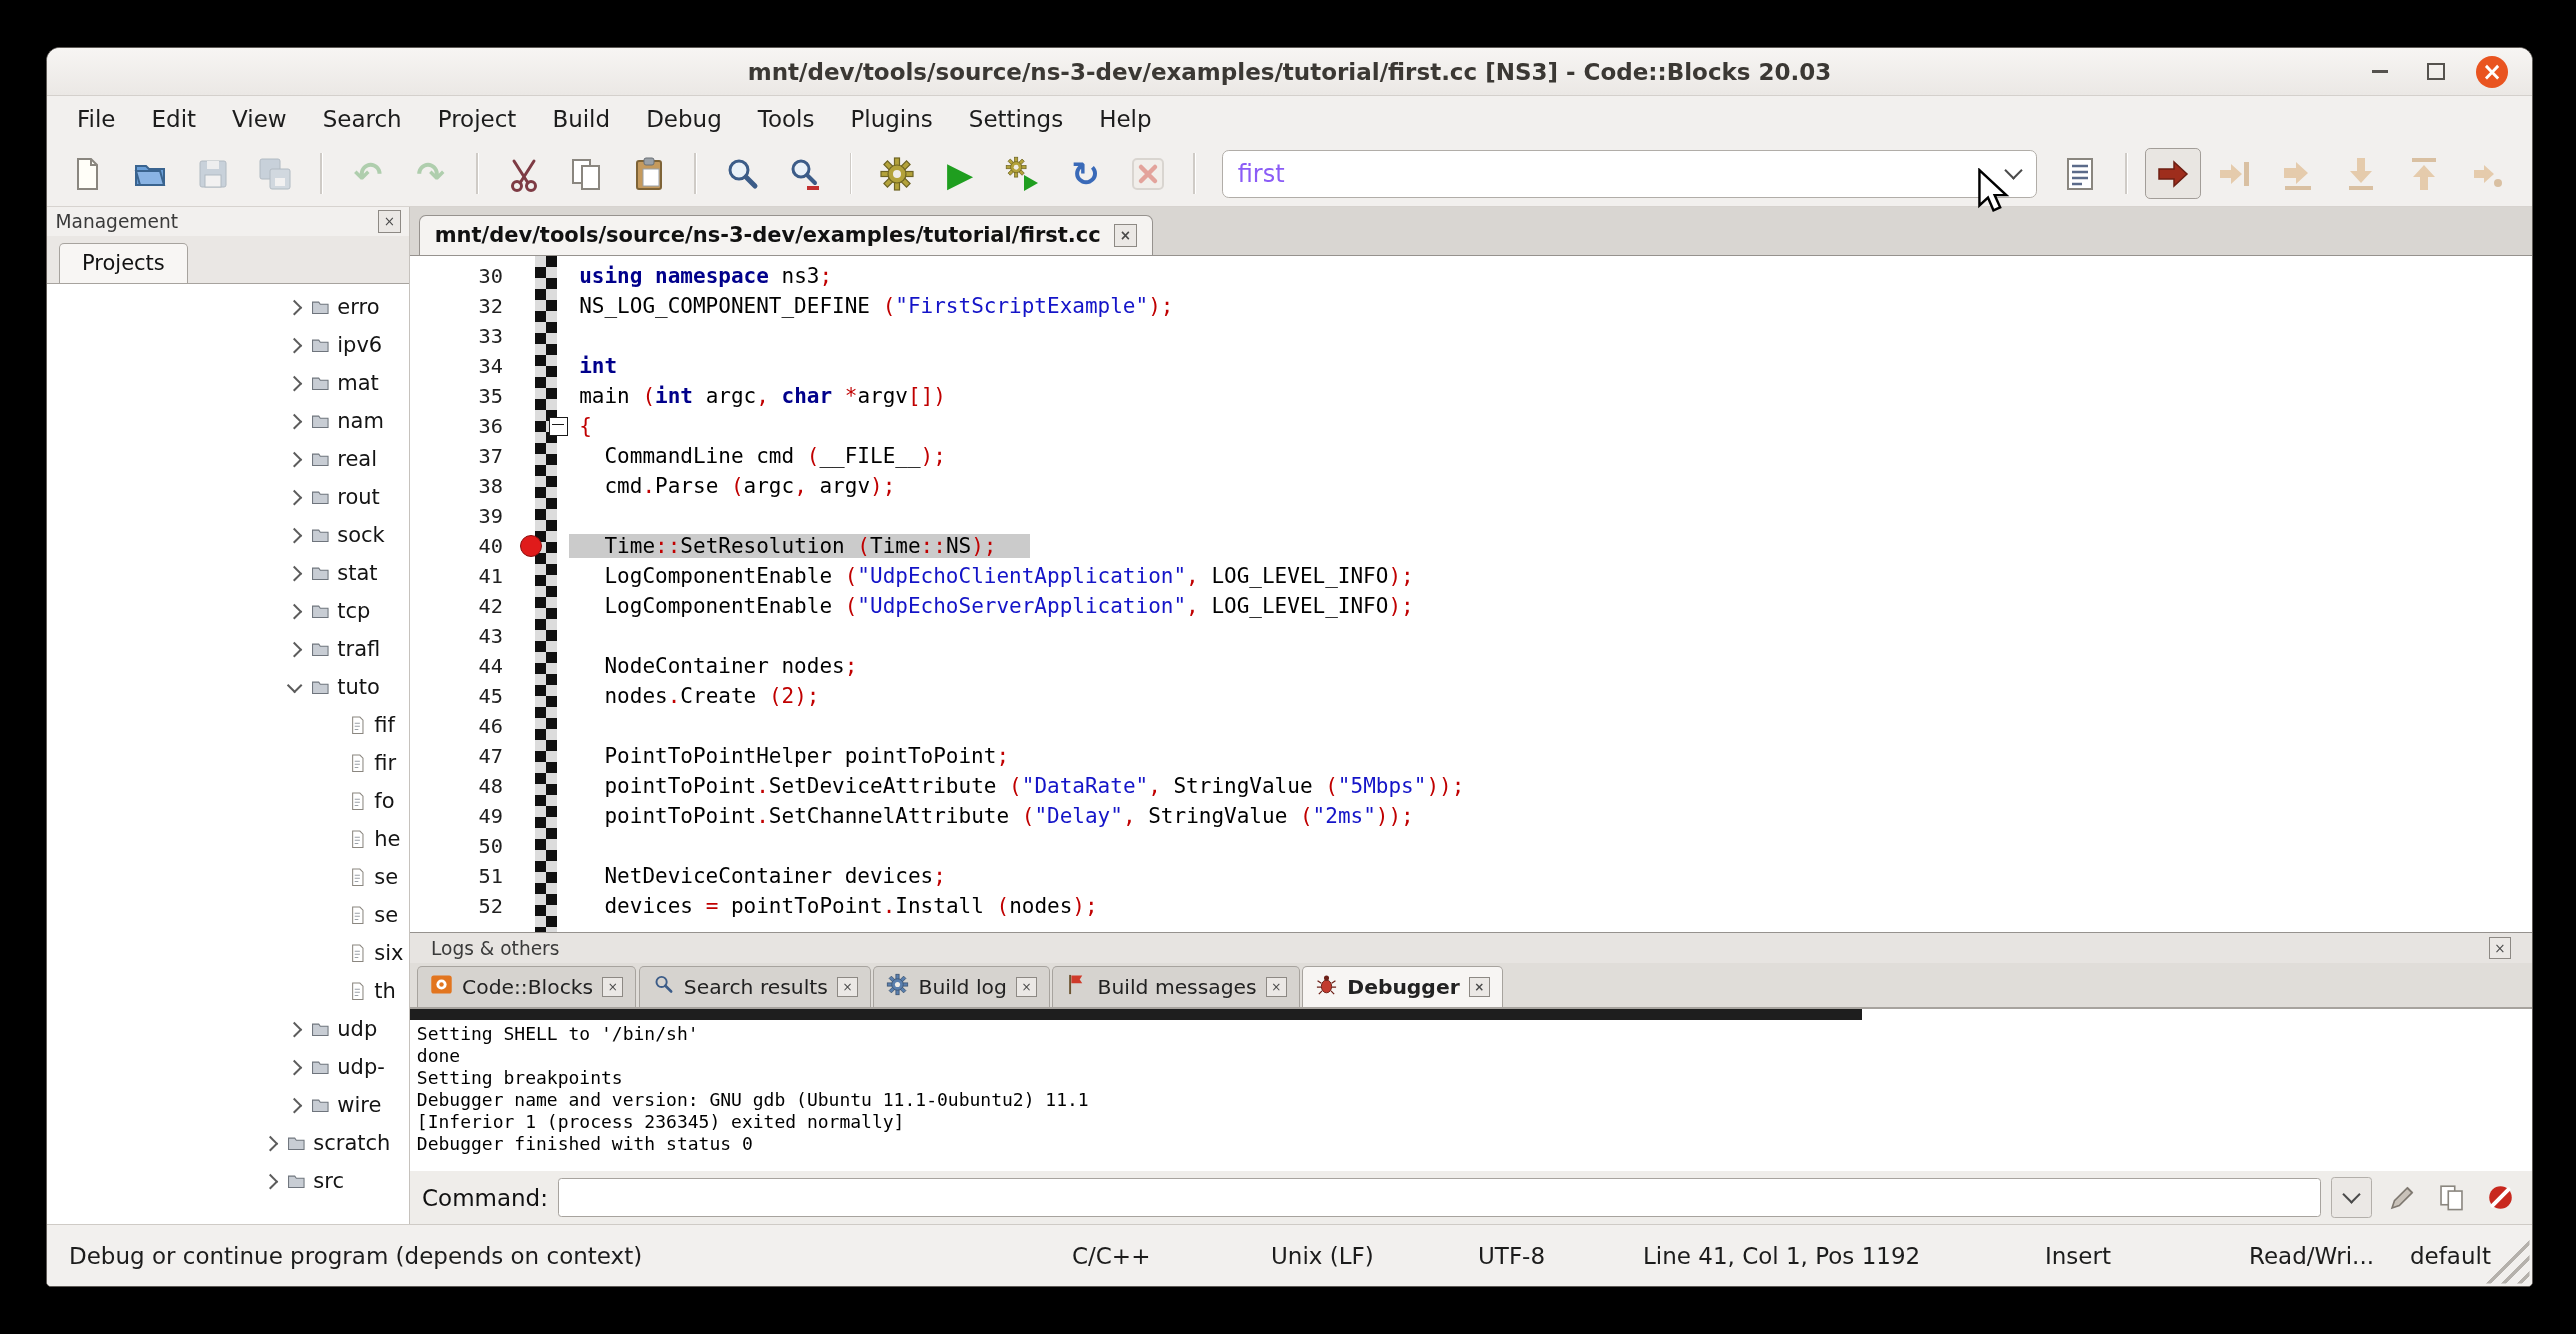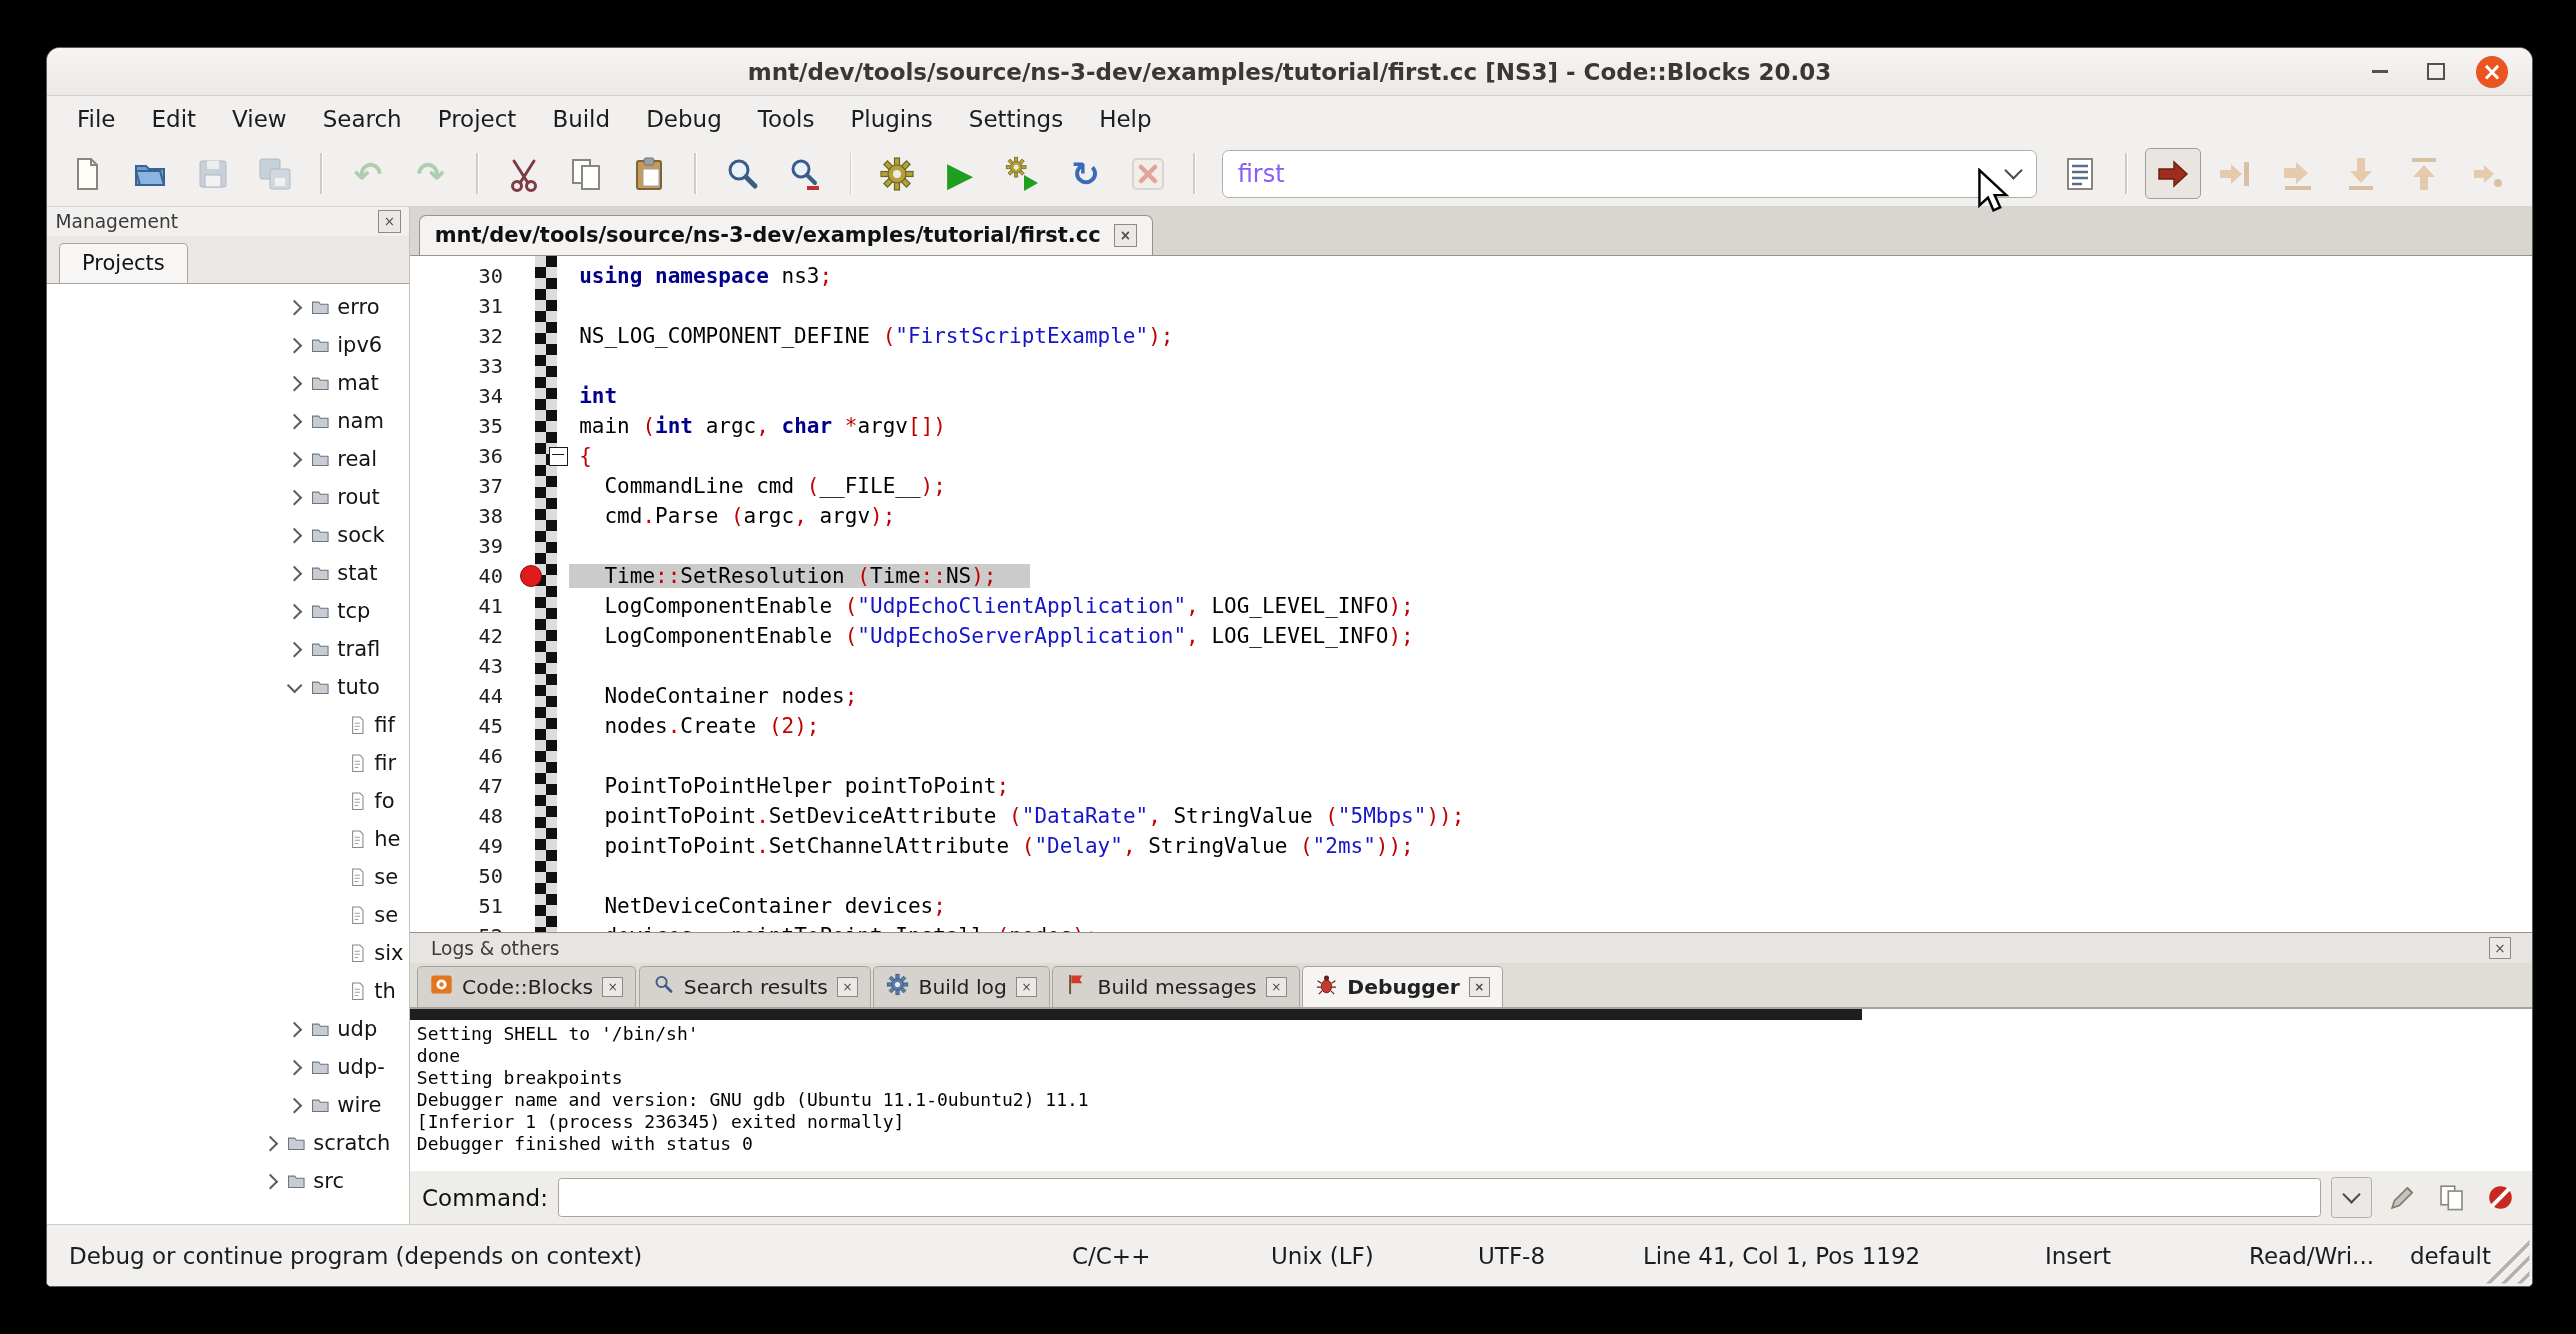--- a/index.html
+++ b/index.html
@@ -617,26 +617,20 @@
         </div>
       </div>
 
       <div class="editor" id="editor">
         <div class="fold-strip"></div>
       <div class="line">
             <span class="lnum">30</span>
             <span class="lmark"></span>
             <span class="lfold"></span>
             <span class="lcode"><span class="c-k">using</span><span class="c-d"> </span><span class="c-k">namespace</span><span class="c-d"> ns3</span><span class="c-p">;</span></span>
-          </div>
-          <div class="line">
-            <span class="lnum">31</span>
-            <span class="lmark"></span>
-            <span class="lfold"></span>
-            <span class="lcode"></span>
           </div>
           <div class="line">
             <span class="lnum">32</span>
             <span class="lmark"></span>
             <span class="lfold"></span>
             <span class="lcode"><span class="c-d">NS_LOG_COMPONENT_DEFINE </span><span class="c-p">(</span><span class="c-s">"FirstScriptExample"</span><span class="c-p">);</span></span>
           </div>
           <div class="line">
             <span class="lnum">33</span>
             <span class="lmark"></span>

